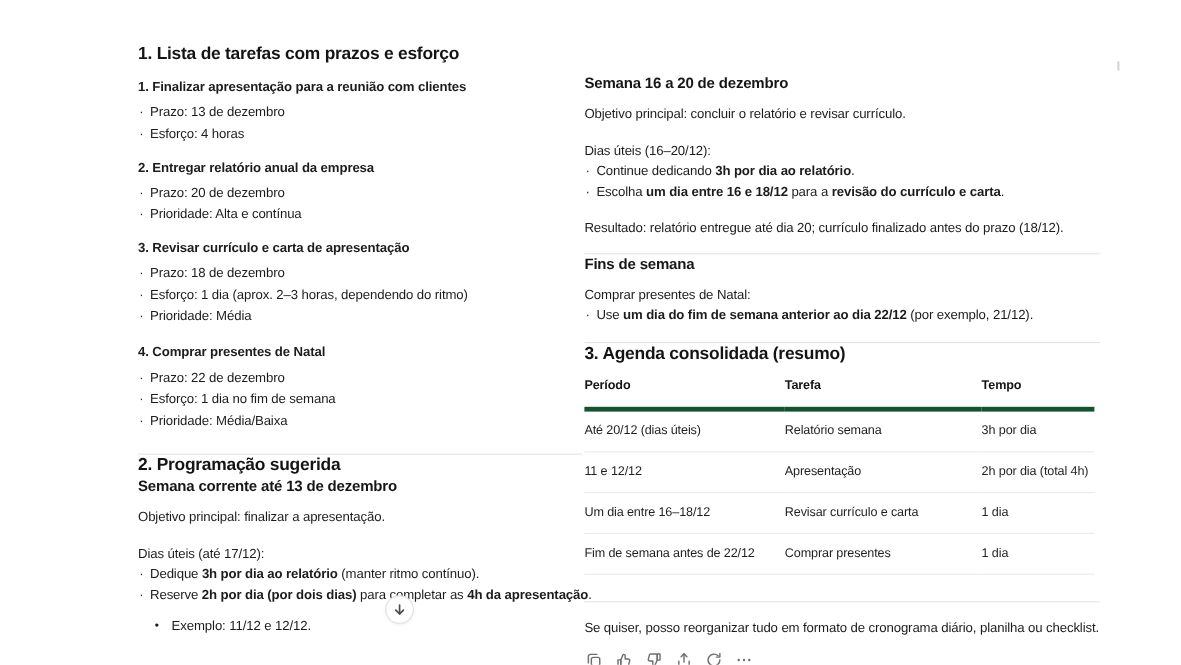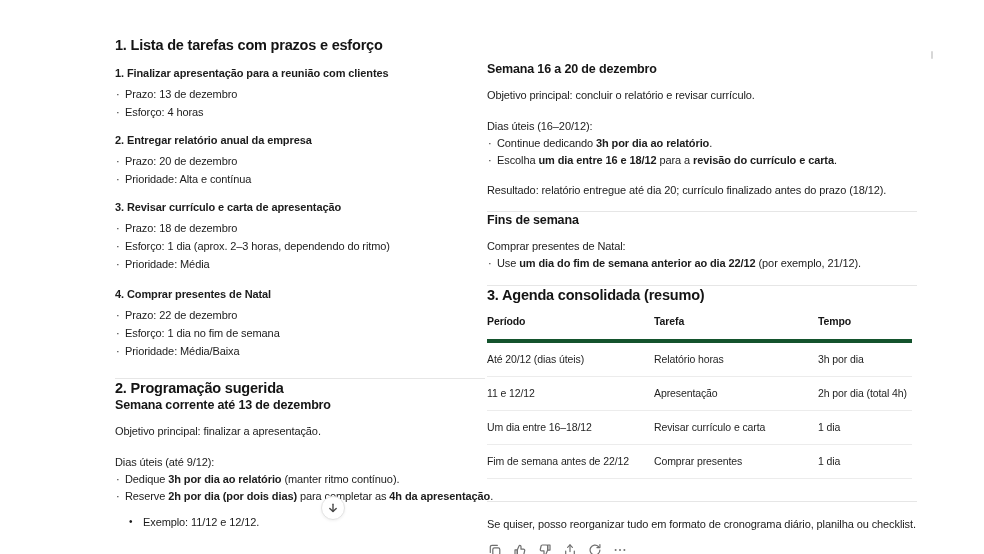--- a/index.html
+++ b/index.html
@@ -130,21 +130,21 @@
         </ul>
       </div>
     </section>
 
     <div class="hr mt18"></div>
 
     <section>
       <h3 class="sec-heading mt16">2. Programação sugerida</h3>
       <h4 class="sub-heading mt14">Semana corrente até 13 de dezembro</h4>
       <p class="bold-line mt10">Objetivo principal: finalizar a apresentação.</p>
-      <p class="bold-line mt14">Dias úteis (até 9/12):</p>
+      <p class="bold-line mt14">Dias úteis (até 17/12):</p>
       <ul class="blist blist-tight">
         <li><span>Dedique </span><b>3h por dia ao relatório</b><span> (manter ritmo contínuo).</span></li>
         <li><span>Reserve </span><b>2h por dia (por dois dias)</b><span> para completar as </span><b>4h da apresentação</b><span>.</span></li>
       </ul>
       <div class="nested">Exemplo: 11/12 e 12/12.</div>
     </section>
 
   </div>
 
   <div class="col col-right">
@@ -178,21 +178,21 @@
         <thead>
           <tr>
             <th class="w-periodo">Período</th>
             <th class="w-tarefa">Tarefa</th>
             <th class="w-tempo">Tempo</th>
           </tr>
         </thead>
         <tbody>
           <tr>
             <td>Até 20/12 (dias úteis)</td>
-            <td>Relatório horas</td>
+            <td>Relatório semana</td>
             <td>3h por dia</td>
           </tr>
           <tr>
             <td>11 e 12/12</td>
             <td>Apresentação</td>
             <td>2h por dia (total 4h)</td>
           </tr>
           <tr>
             <td>Um dia entre 16–18/12</td>
             <td>Revisar currículo e carta</td>

